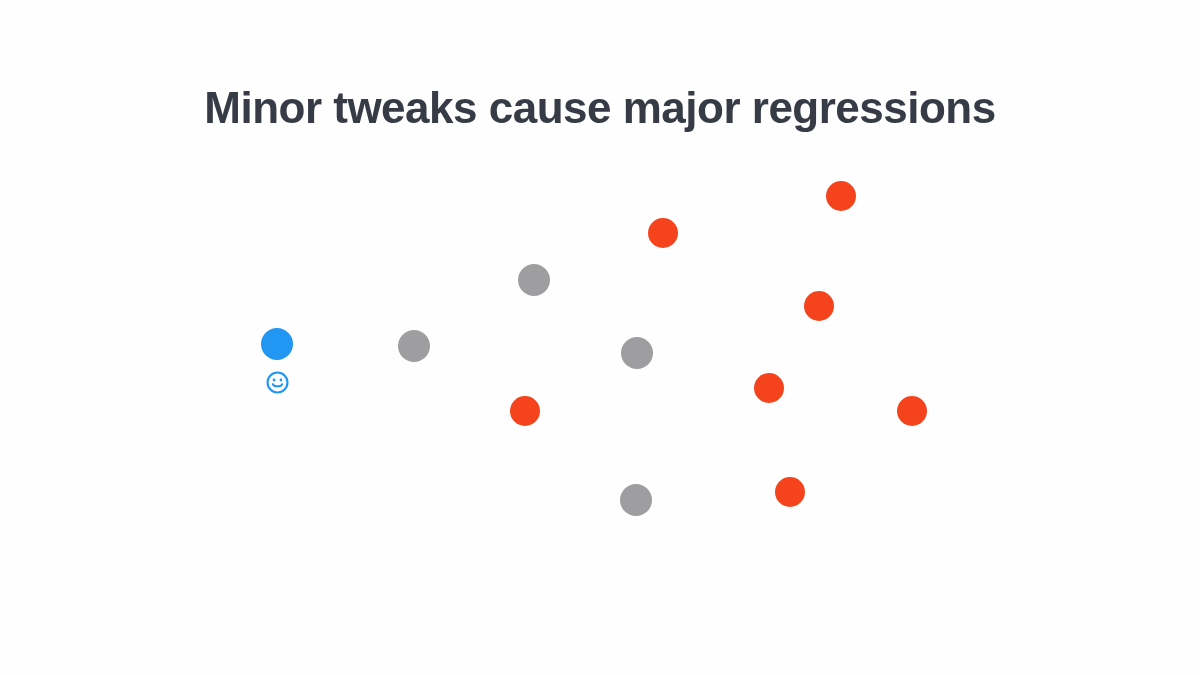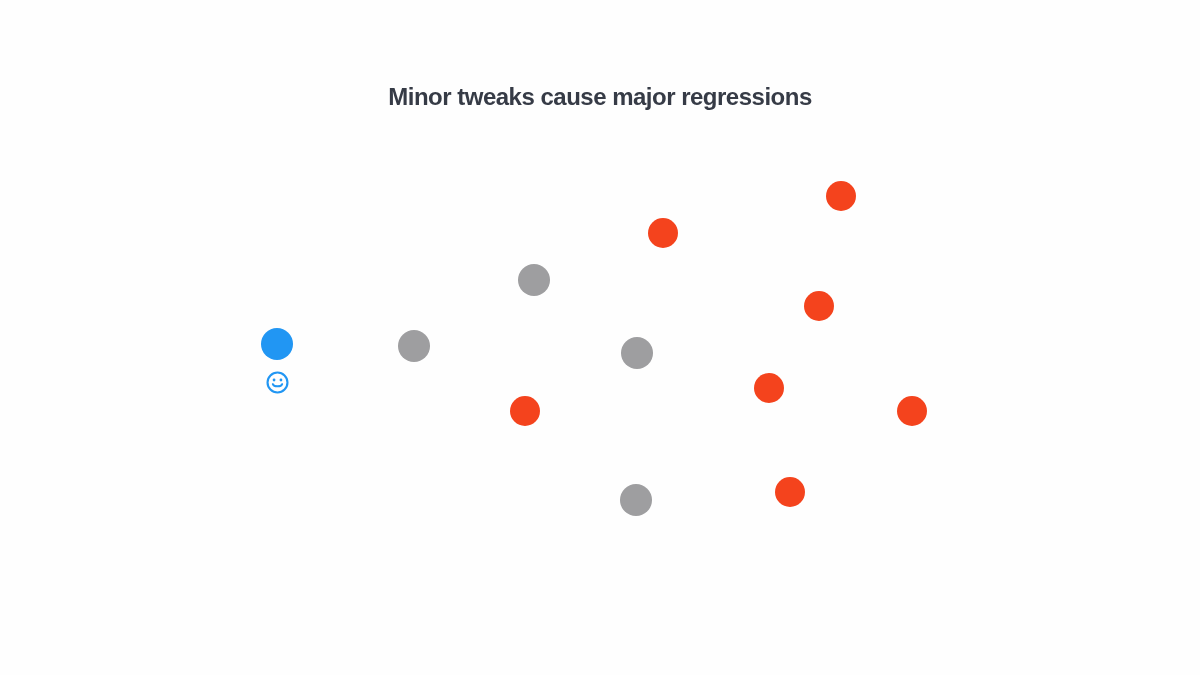--- a/index.html
+++ b/index.html
@@ -18,21 +18,21 @@
     position: absolute;
     inset: 0;
   }
   .title {
     position: absolute;
     top: 83px;
     left: 0;
     width: 100%;
     margin: 0;
     text-align: center;
-    font-size: 24px;
+    font-size: 44px;
     font-weight: 800;
     letter-spacing: -0.5px;
     color: #363b46;
   }
   .dot {
     position: absolute;
     border-radius: 50%;
   }
   .smiley {
     position: absolute;

